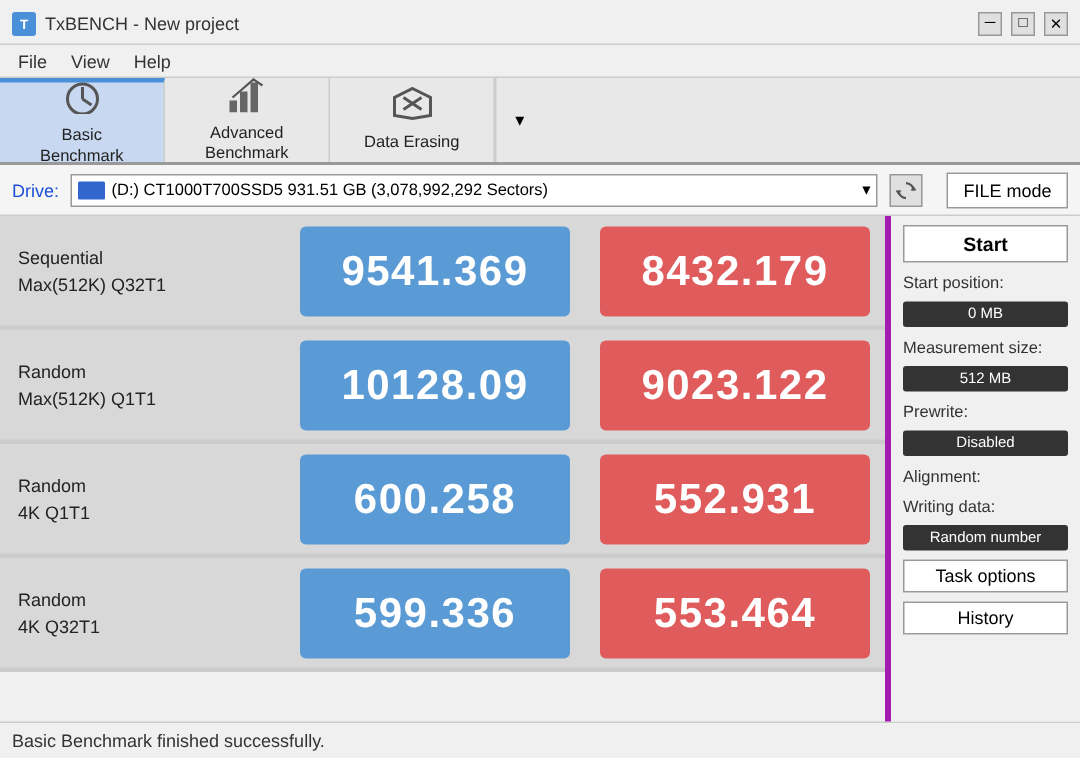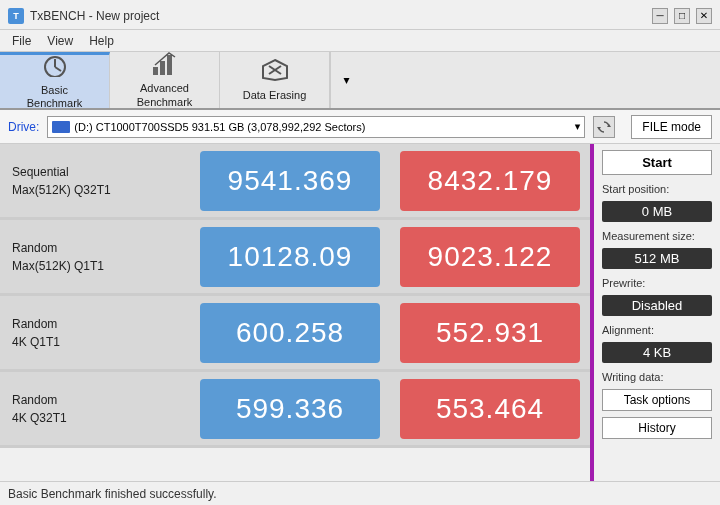--- a/index.html
+++ b/index.html
@@ -213,21 +213,21 @@
       padding: 6px 4px;
     }
     .bench-value-box {
       width: 100%;
       height: 60px;
       display: flex;
       align-items: center;
       justify-content: center;
       border-radius: 4px;
       font-size: 28px;
-      font-weight: normal;
+      font-weight: bold;
       color: white;
       letter-spacing: 1px;
       margin: 0 6px;
     }
     .bench-value-box.read-val { background: #5b9bd5; }
     .bench-value-box.write-val { background: #e05c5c; }
 
     
     .right-panel {
       width: 130px;
@@ -249,21 +249,21 @@
       width: 100%;
     }
     .panel-label {
       font-size: 11px;
       color: #333;
       margin-top: 2px;
     }
     .panel-value-box {
       background: #333;
       color: white;
-      font-size: 13px;
+      font-size: 10px;
       padding: 3px 6px;
       text-align: center;
       border-radius: 2px;
       width: 100%;
     }
     .panel-btn {
       background: white;
       border: 1px solid #999;
       padding: 3px 0;
       font-size: 12px;
@@ -414,23 +414,23 @@
     <div class="panel-label">Start position:</div>
     <div class="panel-value-box">0 MB</div>
 
     <div class="panel-label">Measurement size:</div>
     <div class="panel-value-box">512 MB</div>
 
     <div class="panel-label">Prewrite:</div>
     <div class="panel-value-box">Disabled</div>
 
     <div class="panel-label">Alignment:</div>
-    <div class="panel-value-box">4 KB</div>
 
     <div class="panel-label">Writing data:</div>
+    <div class="panel-value-box">Random number</div>
 
     <button class="panel-btn">Task options</button>
     <button class="panel-btn">History</button>
   </div>
 </div>
 
 <div class="status-bar">
   <span>Basic Benchmark finished successfully.</span>
 </div>
 

